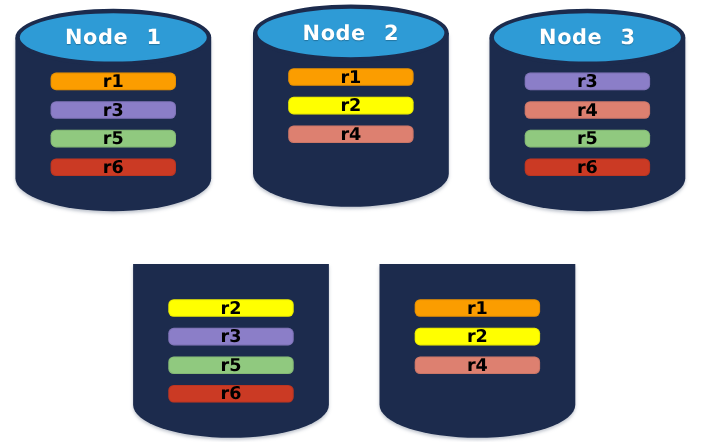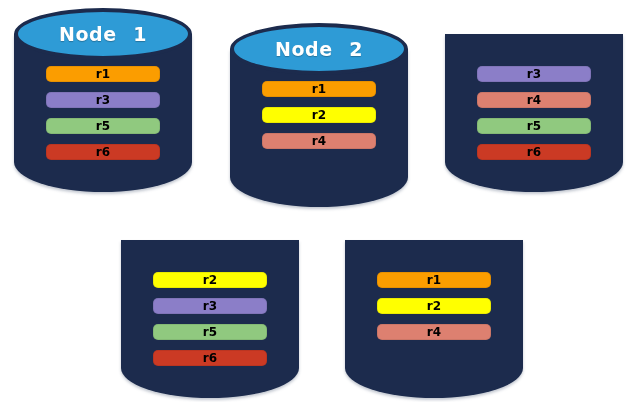--- a/index.html
+++ b/index.html
@@ -62,21 +62,21 @@
     flex-direction: column;
     gap: 10px;
   }
   .bar {
     height: 16px;
     line-height: 16px;
     border-radius: 5px;
     text-align: center;
     color: #000000;
     font-weight: bold;
-    font-size: 12px;
+    font-size: 16px;
     box-shadow: inset 0 0 0 1px rgba(0,0,0,0.08);
   }
 </style>
 </head>
 <body>
 
 <div id="canvas">
 
   <div class="node" style="left:14px; top:8px;">
     <div class="cyl-body"></div>
@@ -84,34 +84,37 @@
       <span class="node-title">Node 1</span>
     </div>
     <div class="bars">
       <div class="bar" style="background: rgb(251, 157, 0);">r1</div>
       <div class="bar" style="background: rgb(139, 126, 200);">r3</div>
       <div class="bar" style="background: rgb(144, 201, 127);">r5</div>
       <div class="bar" style="background: rgb(203, 58, 36);">r6</div>
     </div>
   </div>
 
-  <div class="node" style="left:230px; top:23px;">
+  <div class="node" style="left:230px; top:4px;">
     <div class="cyl-body"></div>
     <div class="cyl-top">
       <span class="node-title">Node 2</span>
     </div>
     <div class="bars">
       <div class="bar" style="background: rgb(251, 157, 0);">r1</div>
       <div class="bar" style="background: rgb(255, 255, 0);">r2</div>
       <div class="bar" style="background: rgb(221, 128, 112);">r4</div>
     </div>
   </div>
 
   <div class="node" style="left:445px; top:8px;">
     <div class="cyl-body"></div>
+    <div class="cyl-top">
+      <span class="node-title">Node 3</span>
+    </div>
     <div class="bars">
       <div class="bar" style="background: rgb(139, 126, 200);">r3</div>
       <div class="bar" style="background: rgb(221, 128, 112);">r4</div>
       <div class="bar" style="background: rgb(144, 201, 127);">r5</div>
       <div class="bar" style="background: rgb(203, 58, 36);">r6</div>
     </div>
   </div>
 
   <div class="node" style="left:121px; top:214px;">
     <div class="cyl-body"></div>

